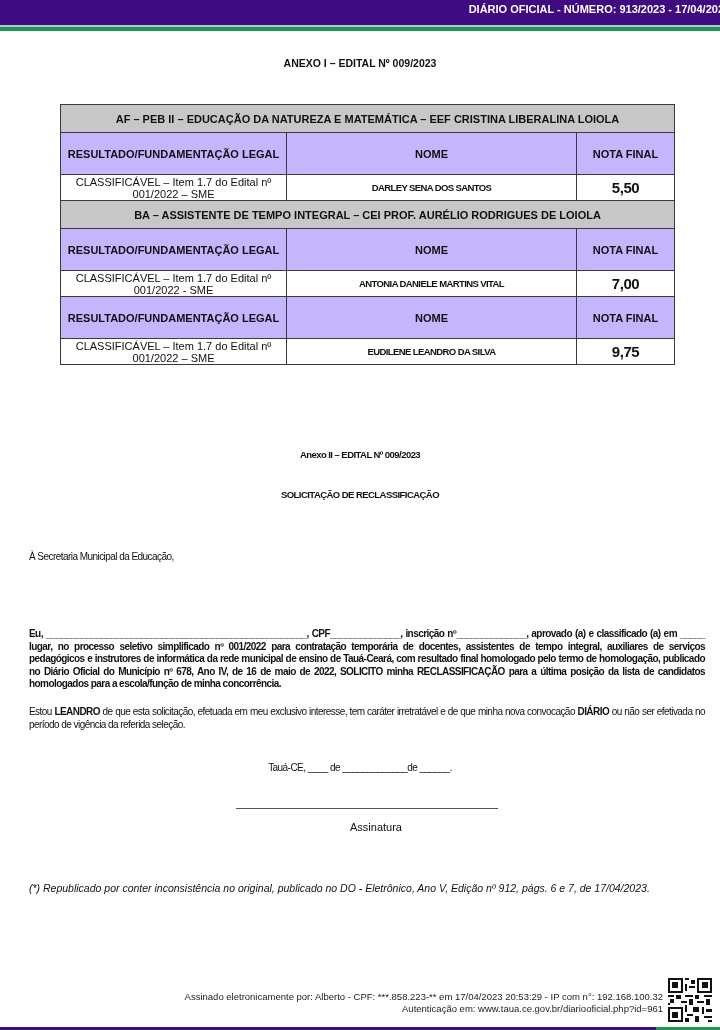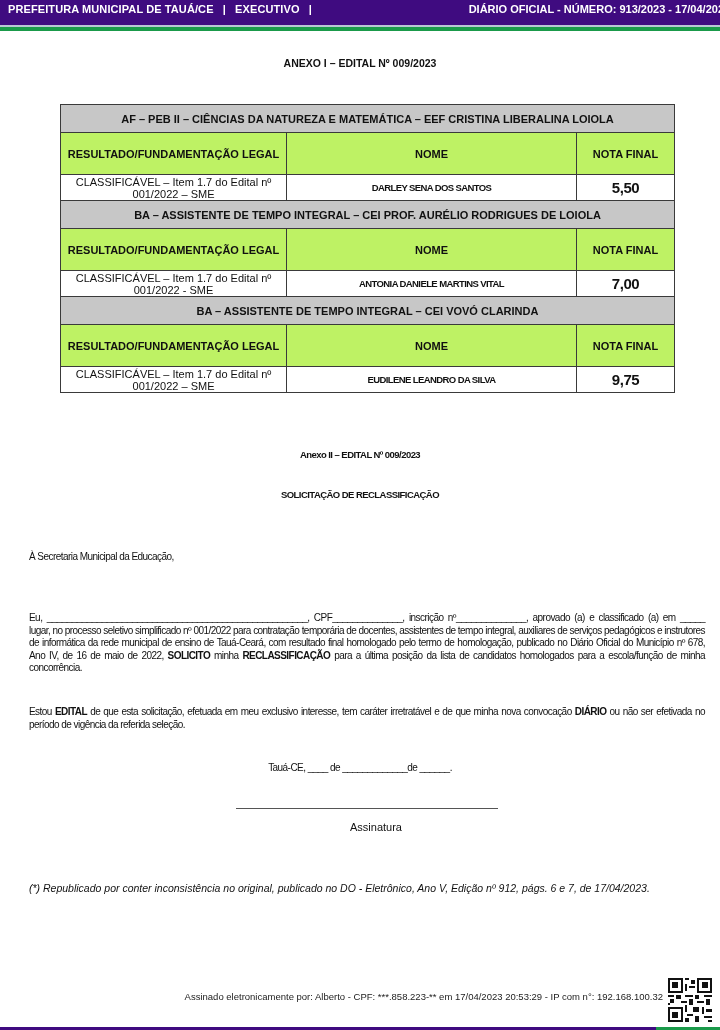--- a/index.html
+++ b/index.html
@@ -23,35 +23,35 @@
   .anexo1 { top: 57px; font-weight: bold; font-size: 10.5px; }
   .convoc { top: 106px; font-weight: bold; font-size: 11px; text-align: center; }
 
   table.res {
     position: absolute; left: 60px; top: 104px; width: 614px;
     border-collapse: collapse; table-layout: fixed;
     font-size: 11px;
   }
   table.res td { border: 1px solid #3a3a3a; text-align: center; vertical-align: middle; padding: 0 2px; }
   table.res tr.sec td { background: #c7c7c7; font-weight: bold; height: 27px; font-size: 11px; }
-  table.res tr.hdr td { background: #bef264; font-weight: bold; height: 41px; font-size: 11px; line-height: 14px; }
+  table.res tr.hdr td { background: #c4b5fd; font-weight: bold; height: 41px; font-size: 11px; line-height: 14px; }
   table.res tr.row td { background: #fff; height: 25px; line-height: 12px; font-size: 11px; }
   table.res tr.row td.name { font-weight: bold; font-size: 9.5px; letter-spacing: -0.6px; }
   table.res tr.row td.nota { font-weight: bold; font-size: 15px; letter-spacing: -0.4px; }
 
   .cond { letter-spacing: -0.55px; }
   .anexo2 { top: 449px; font-weight: bold; font-size: 9.5px; }
   .solic { top: 489px; font-weight: bold; font-size: 9.5px; }
   .to { position: absolute; left: 29px; top: 551px; font-size: 10px; }
 
   .para {
     position: absolute; left: 29px; width: 676px;
     font-size: 10px; line-height: 12.5px; text-align: justify;
   }
-  .p1 { top: 612px; }
+  .p1 { top: 628px; font-weight: bold; }
   .p2 { top: 706px; }
   .dateline { top: 762px; font-size: 10px; text-align: center; }
   .sigline { position: absolute; left: 236px; top: 808px; width: 262px; border-top: 1px solid #555; }
   .assin { top: 821px; font-size: 11px; padding-left: 16px; }
 
   .note {
     position: absolute; left: 29px; top: 882px; width: 650px;
     font-style: italic; font-size: 10.5px; line-height: 13px;
   }
 
@@ -60,44 +60,38 @@
     font-size: 9.5px; line-height: 11.5px; color: #222;
   }
   .qr { position: absolute; left: 668px; top: 978px; width: 44px; height: 44px; }
   .bottom-purple { position: absolute; left: 0; top: 1027px; width: 656px; height: 3px; background: #3f0b80; }
   .bottom-green { position: absolute; left: 656px; top: 1027px; width: 64px; height: 3px; background: #1a9a4a; }
 </style>
 </head>
 <body>
 
 <div class="topbar">
-  <div class="left">
-    <span>PREFEITURA MUNICIPAL DE TAUÁ/CE</span>
-    <span class="sep">|</span>
-    <span>EXECUTIVO</span>
-    <span class="sep">|</span>
-  </div>
   <div class="right">DIÁRIO OFICIAL - NÚMERO: 913/2023 - 17/04/202</div>
 </div>
 <div class="stripe-light"></div>
 <div class="stripe-green"></div>
 
 <div class="center anexo1">ANEXO I – EDITAL Nº 009/2023</div>
 <div class="center convoc">CONVOCAÇÃO PROCESSO SELETIVO SIMPLIFICADO 2022  - SECRETARIA DA EDUCAÇÃO – TAUÁ</div>
 
 <table class="res">
   <colgroup>
       <col style="width:226px">
       <col style="width:290px">
       <col style="width:98px">
     </colgroup>
 
   <tbody>
       <tr class="sec">
-    <td colspan="3">AF – PEB II – CIÊNCIAS DA NATUREZA E MATEMÁTICA – EEF CRISTINA LIBERALINA LOIOLA</td>
+    <td colspan="3">AF – PEB II – EDUCAÇÃO DA NATUREZA E MATEMÁTICA – EEF CRISTINA LIBERALINA LOIOLA</td>
   </tr>
   <tr class="hdr">
     <td>RESULTADO/FUNDAMENTAÇÃO LEGAL</td>
     <td>NOME</td>
     <td>NOTA FINAL</td>
   </tr>
   <tr class="row">
     <td>
       <span>CLASSIFICÁVEL – Item 1.7 do Edital nº</span><br>
       <span>001/2022 – SME</span>
@@ -116,23 +110,20 @@
   </tr>
   <tr class="row">
     <td>
       <span>CLASSIFICÁVEL – Item 1.7 do Edital nº</span><br>
       <span>001/2022 - SME</span>
     </td>
     <td class="name">ANTONIA DANIELE MARTINS VITAL</td>
     <td class="nota">7,00</td>
   </tr>
 
-  <tr class="sec">
-    <td colspan="3">BA – ASSISTENTE DE TEMPO INTEGRAL  – CEI VOVÓ CLARINDA</td>
-  </tr>
   <tr class="hdr">
     <td>RESULTADO/FUNDAMENTAÇÃO LEGAL</td>
     <td>NOME</td>
     <td>NOTA FINAL</td>
   </tr>
   <tr class="row">
     <td>
       <span>CLASSIFICÁVEL – Item 1.7 do Edital nº</span><br>
       <span>001/2022 – SME</span>
     </td>
@@ -141,30 +132,31 @@
   </tr>
 </tbody>
   </table>
 
 <div class="center anexo2 cond">Anexo II – EDITAL Nº 009/2023</div>
 <div class="center solic cond">SOLICITAÇÃO DE RECLASSIFICAÇÃO</div>
 <div class="to cond">À Secretaria Municipal da Educação,</div>
 
 <div class="para p1 cond"><span>Eu, ____________________________________________________, CPF______________, inscrição nº______________, aprovado   (a) e classificado (a) em _____ lugar, no processo seletivo simplificado nº 001/2022 para contratação temporária de docentes, assistentes de tempo integral, auxiliares de serviços pedagógicos e instrutores de informática da rede municipal de ensino de Tauá-Ceará, com resultado final homologado pelo termo de homologação, publicado no Diário Oficial do Município nº 678, Ano IV, de 16 de maio de 2022,  </span><b>SOLICITO</b><span> minha </span><b>RECLASSIFICAÇÃO</b><span> para a última posição da lista de candidatos homologados para a escola/função de minha concorrência.</span></div>
 
-<div class="para p2 cond"><span>Estou </span><b>EDITAL</b><span> de que esta solicitação, efetuada em meu exclusivo interesse, tem caráter irretratável e de que minha nova convocação  </span><b>DIÁRIO</b><span> ou não ser efetivada no período de vigência da referida seleção.</span></div>
+<div class="para p2 cond"><span>Estou </span><b>LEANDRO</b><span> de que esta solicitação, efetuada em meu exclusivo interesse, tem caráter irretratável e de que minha nova convocação  </span><b>DIÁRIO</b><span> ou não ser efetivada no período de vigência da referida seleção.</span></div>
 
 <div class="center dateline cond">Tauá-CE, ____ de _____________de ______.</div>
 <div class="sigline"></div>
 <div class="center assin">Assinatura</div>
 
 <div class="note">(*) Republicado por conter inconsistência no original, publicado no DO  - Eletrônico, Ano V, Edição nº 912, págs. 6 e 7, de 17/04/2023.</div>
 
 <div class="footer-text">
   <div>Assinado eletronicamente por: Alberto  - CPF: ***.858.223-** em 17/04/2023 20:53:29 - IP com n°: 192.168.100.32</div>
+  <div>Autenticação em: www.taua.ce.gov.br/diariooficial.php?id=961</div>
 </div>
 <svg class="qr" viewBox="0 0 21 21" shape-rendering="crispEdges">
   <rect width="21" height="21" fill="#fff"></rect>
   <g fill="#111">
     <rect x="0" y="0" width="7" height="7"></rect>
       <rect x="1" y="1" width="5" height="5" fill="#fff"></rect>
       <rect x="2" y="2" width="3" height="3"></rect>
     <rect x="14" y="0" width="7" height="7"></rect>
       <rect x="15" y="1" width="5" height="5" fill="#fff"></rect>
       <rect x="16" y="2" width="3" height="3"></rect>

